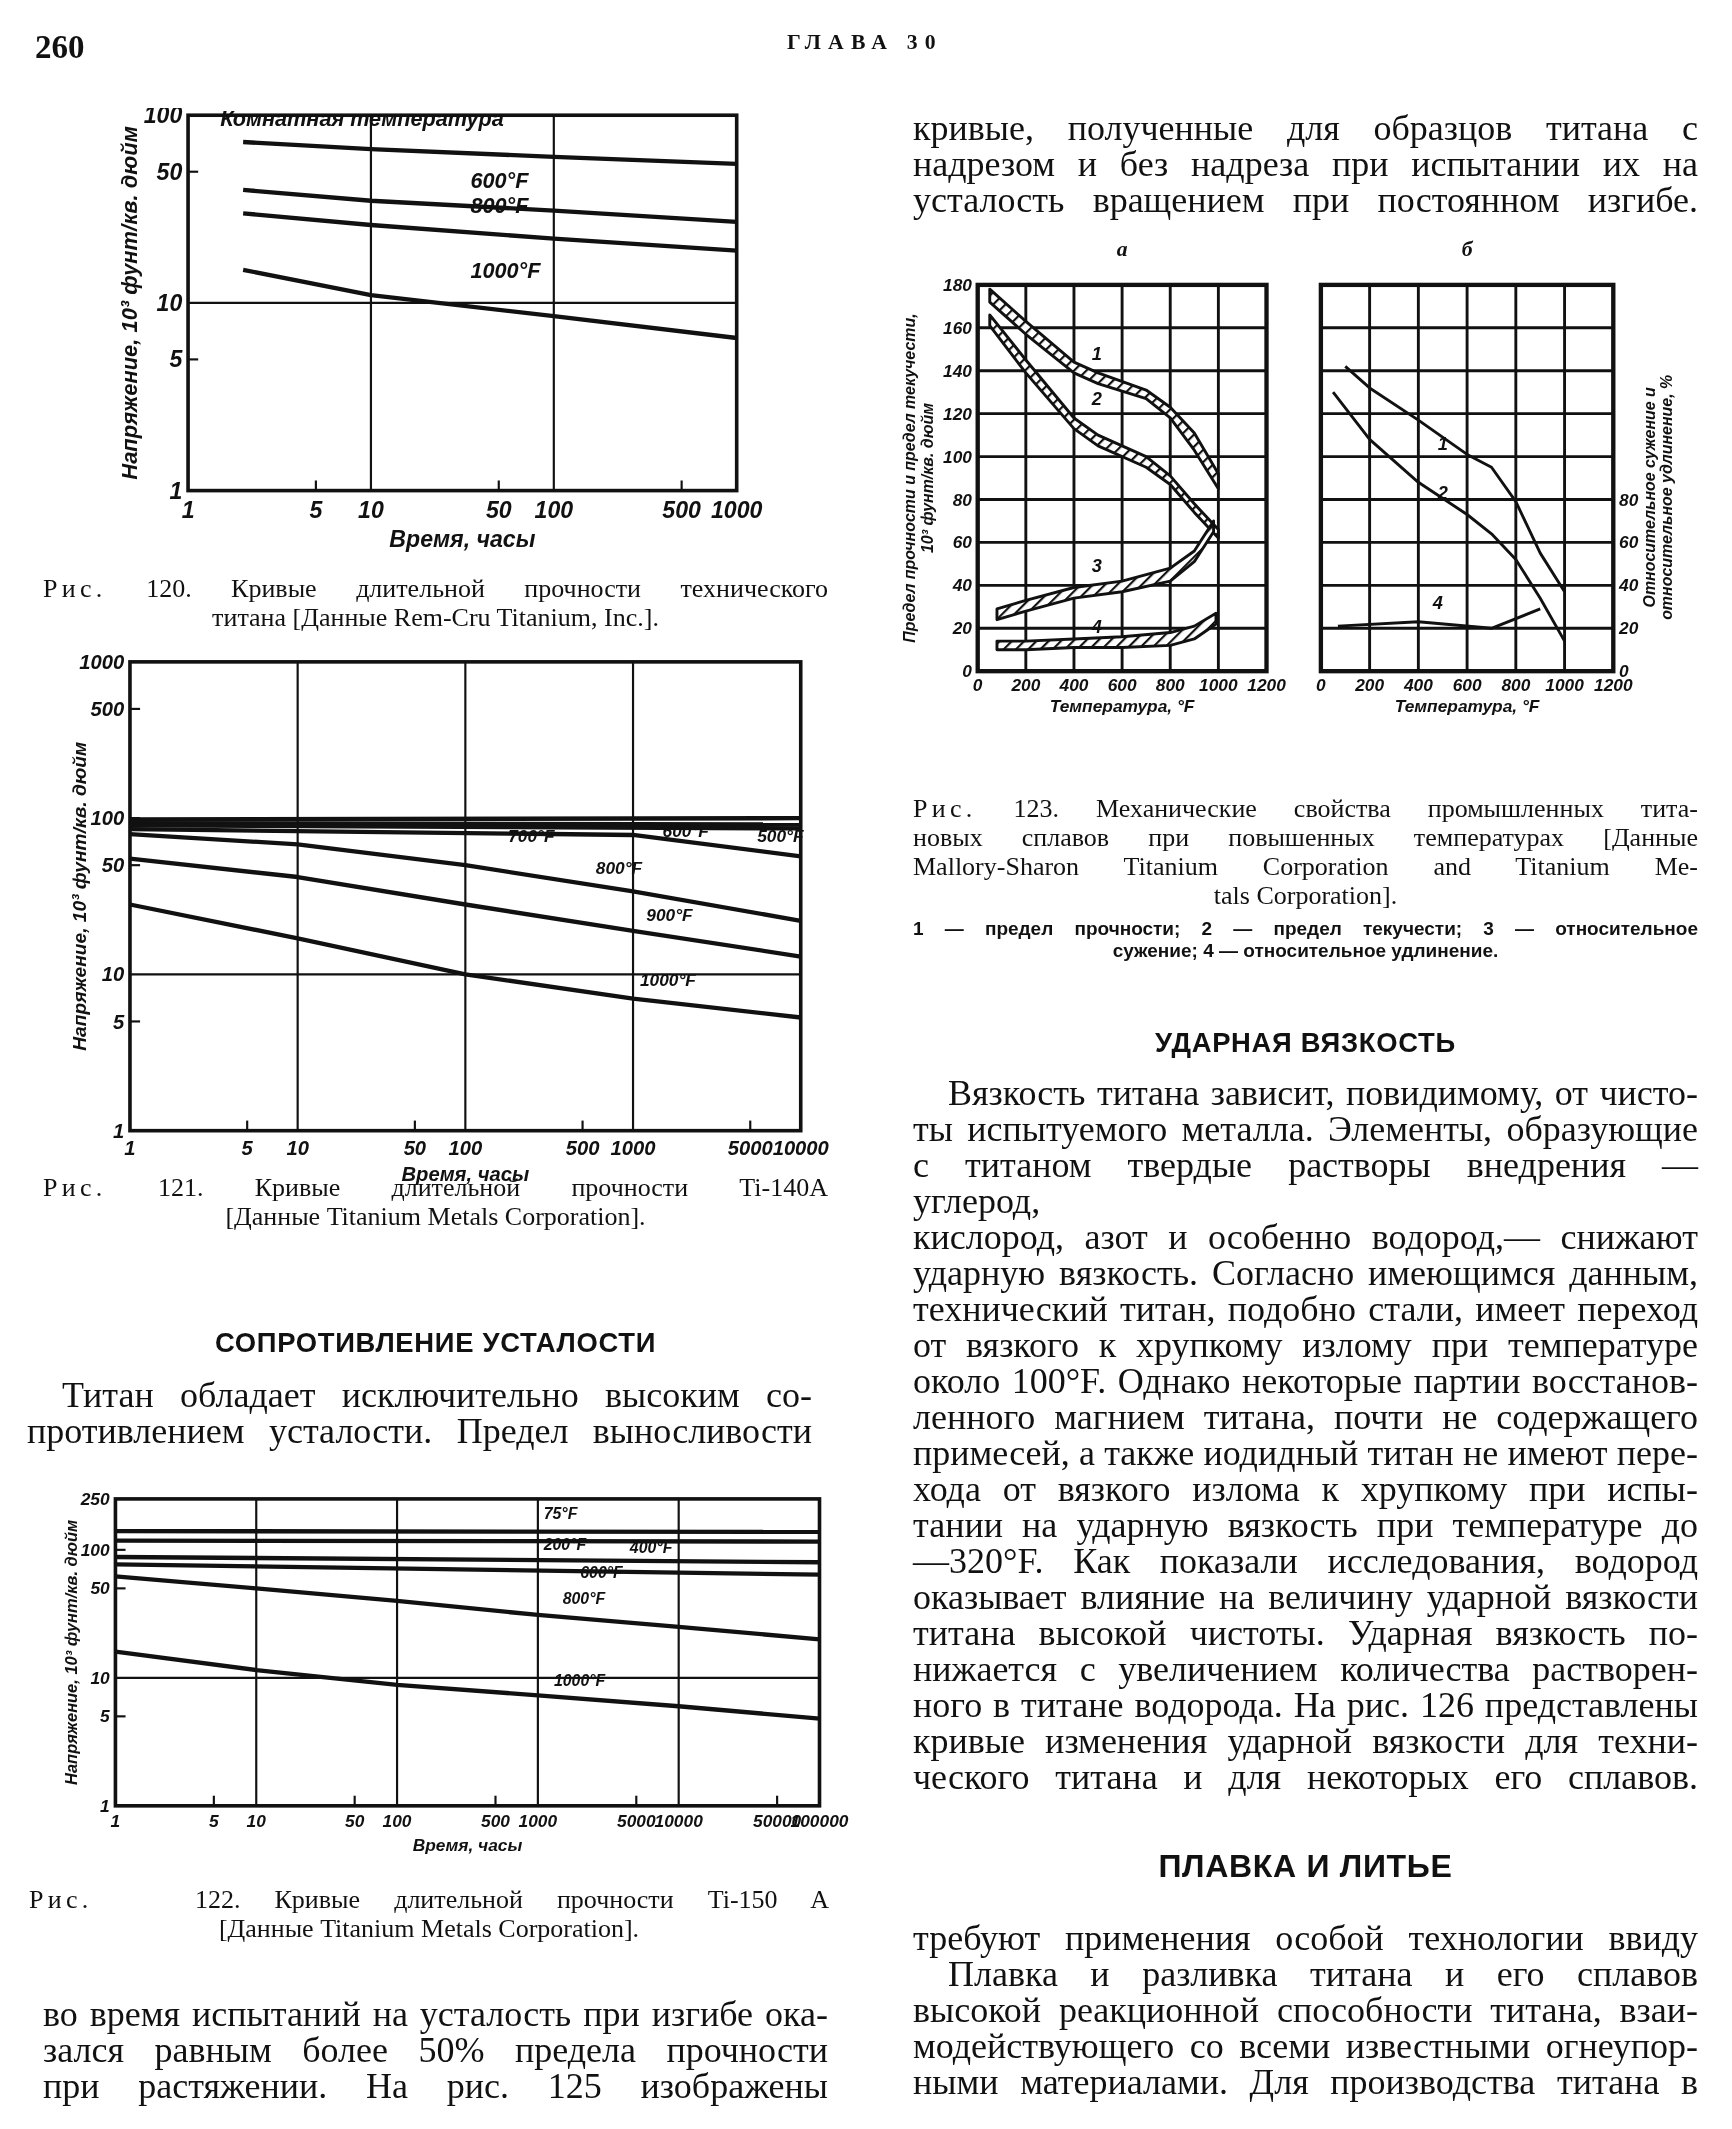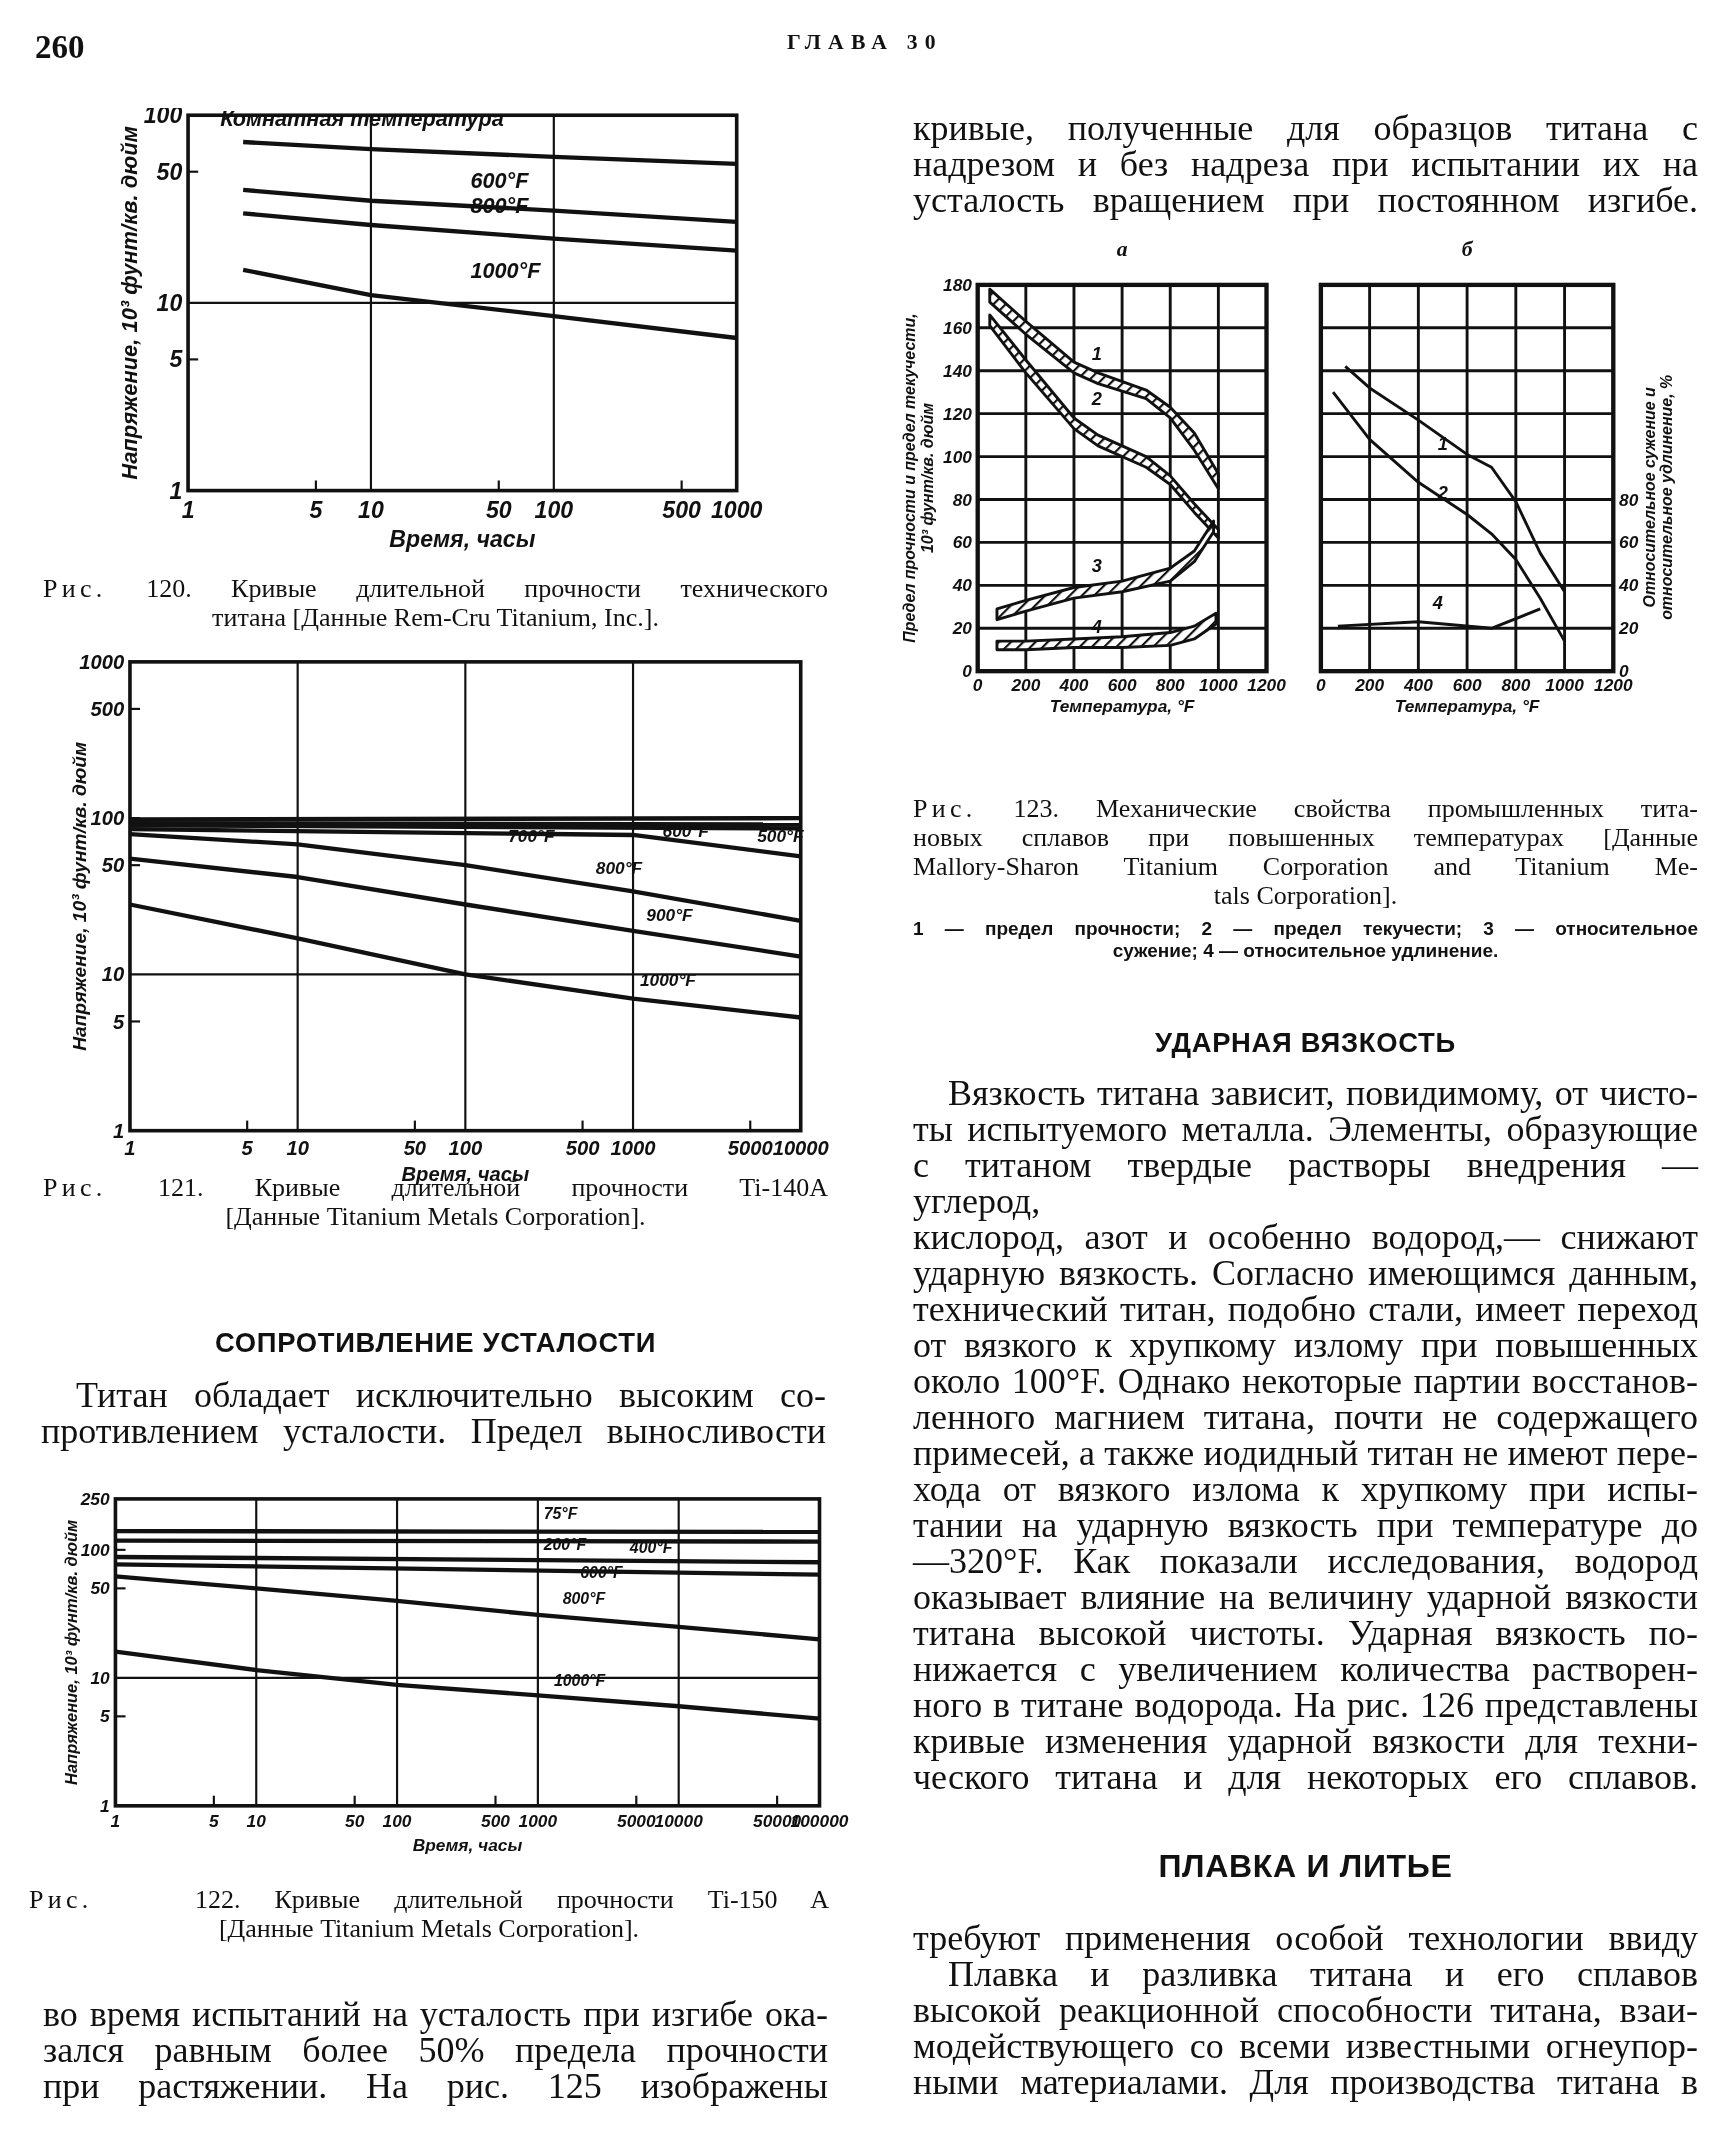--- a/index.html
+++ b/index.html
@@ -114,21 +114,21 @@
     <text x="845.9096397060728" y="381.141752488522" font-size="24" text-anchor="start">900°F</text>
     <polyline points="130.0,358.4 362.5,405.4 595.0,455.3 827.5,488.9 1060.0,515.1" fill="none" stroke="#111" stroke-width="6" stroke-linejoin="round"></polyline>
     <text x="837.1237992992873" y="471.7394880199256" font-size="24" text-anchor="start">1000°F</text>
   </svg>
 <div class="abs caption" style="left:43px; top:1173px; width:785px;">
   <span class="ln"><span class="fig-prefix">Рис.</span> <span>121. Кривые длительной прочности Ti-140A</span></span>
   <span class="ln center">[Данные Titanium Metals Corporation].</span>
 </div>
 
 <div class="abs section-title" style="left:43px; top:1327px; width:785px;text-align:center;">СОПРОТИВЛЕНИЕ УСТАЛОСТИ</div>
-<div class="abs body-text" style="left:41px; top:1377px; width:785px;">
+<div class="abs body-text" style="left:27px; top:1377px; width:785px;">
   <span class="ln indent">Титан обладает исключительно высоким со-</span>
   <span class="ln">противлением усталости. Предел выносливости</span>
 </div>
 
 <svg class="abs" id="fig122" style="left:36px; top:1483px;" width="816" height="390" viewBox="0 0 1130 540">
     <rect x="110" y="22" width="975" height="425" fill="none" stroke="#111" stroke-width="5"></rect>
     <line x1="305" y1="22" x2="305" y2="447" stroke="#111" stroke-width="3"></line>
     <line x1="500" y1="22" x2="500" y2="447" stroke="#111" stroke-width="3"></line>
     <line x1="695" y1="22" x2="695" y2="447" stroke="#111" stroke-width="3"></line>
     <line x1="890" y1="22" x2="890" y2="447" stroke="#111" stroke-width="3"></line>
@@ -306,21 +306,21 @@
 </div>
 
 <div class="abs section-title" style="left:913px; top:1027px; width:785px;">УДАРНАЯ ВЯЗКОСТЬ</div>
 <div class="abs body-text" id="impact-paragraph" style="left:913px; top:1075px; width:785px;">
     <span class="ln indent">Вязкость титана зависит, повидимому, от чисто-</span>
     <span class="ln">ты испытуемого металла. Элементы, образующие</span>
     <span class="ln">с титаном твердые растворы внедрения — углерод,</span>
     <span class="ln">кислород, азот и особенно водород,— снижают</span>
     <span class="ln">ударную вязкость. Согласно имеющимся данным,</span>
     <span class="ln">технический титан, подобно стали, имеет переход</span>
-    <span class="ln">от вязкого к хрупкому излому при повышенных</span>
+    <span class="ln">от вязкого к хрупкому излому при температуре</span>
     <span class="ln">около 100°F. Однако некоторые партии восстанов-</span>
     <span class="ln">ленного магнием титана, почти не содержащего</span>
     <span class="ln">примесей, а также иодидный титан не имеют пере-</span>
     <span class="ln">хода от вязкого излома к хрупкому при испы-</span>
     <span class="ln">тании на ударную вязкость при температуре до</span>
     <span class="ln">—320°F. Как показали исследования, водород</span>
     <span class="ln">оказывает влияние на величину ударной вязкости</span>
     <span class="ln">титана высокой чистоты. Ударная вязкость по-</span>
     <span class="ln">нижается с увеличением количества растворен-</span>
     <span class="ln">ного в титане водорода. На рис. 126 представлены</span>

